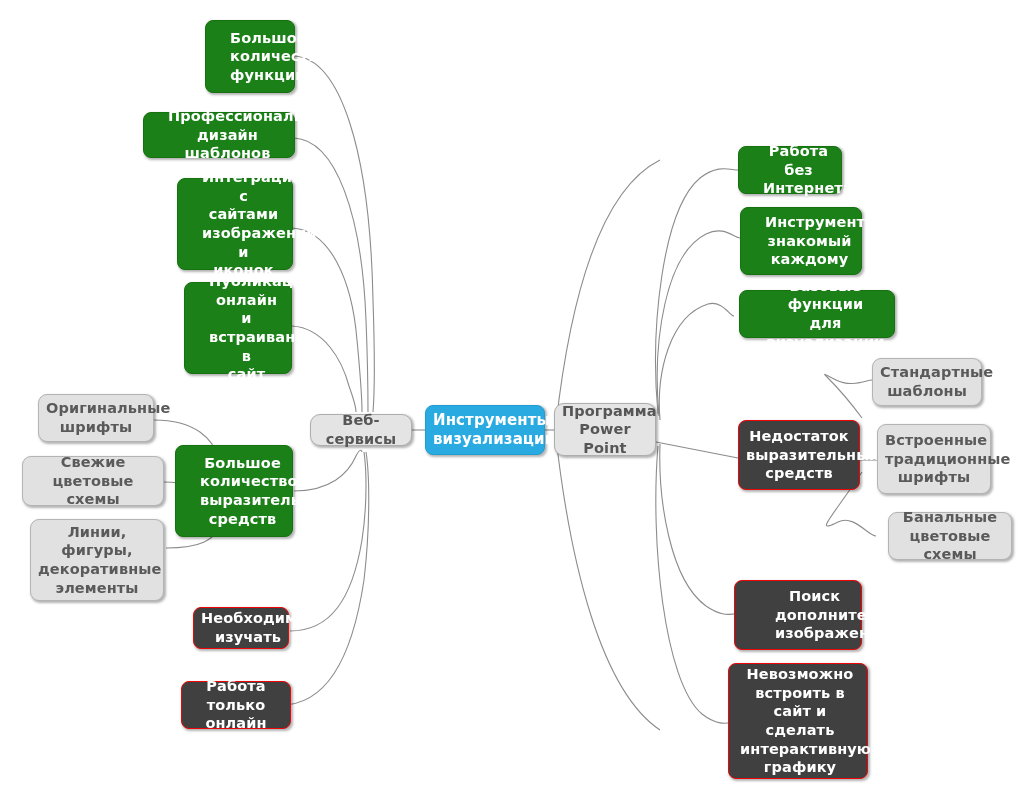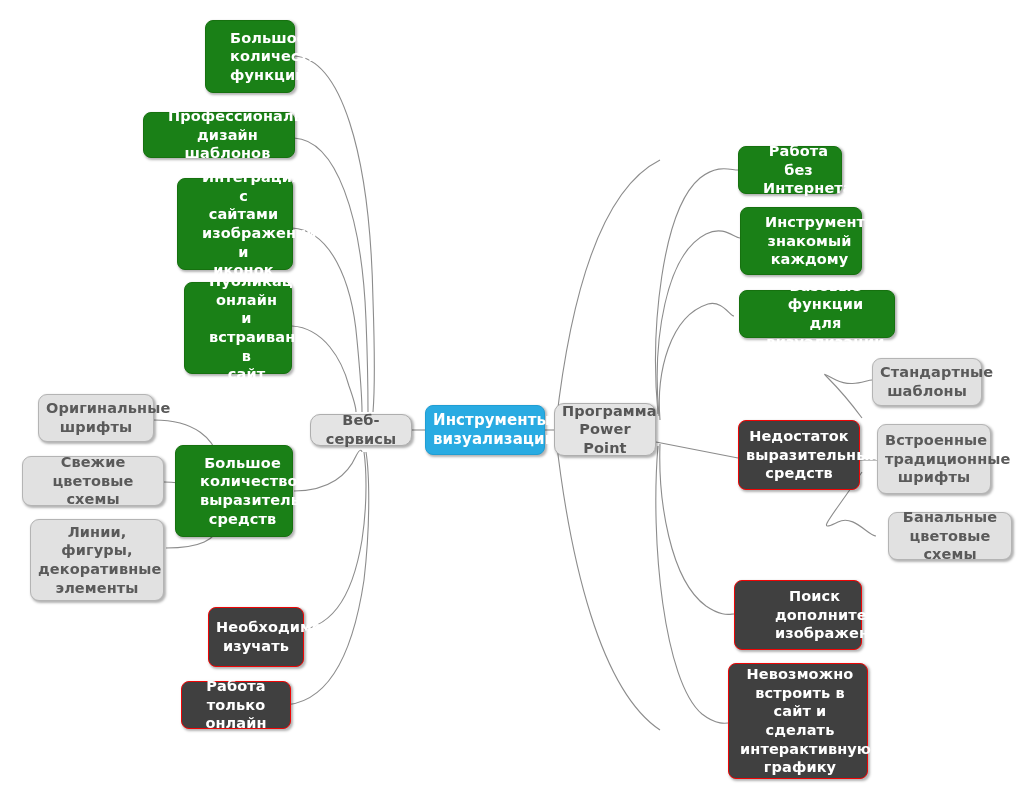--- a/index.html
+++ b/index.html
@@ -179,21 +179,21 @@
     <span class="txt">Свежие цветовые
 схемы</span>
   </div>
 
   <div class="node n-grey" style="left:30px; top:519px; width:134px; height:82px;">
     <span class="txt">Линии, фигуры,
 декоративные
 элементы</span>
   </div>
 
-  <div class="node n-red" style="left:208px; top:607px; width:96px; height:60px;">
+  <div class="node n-red" style="left:193px; top:607px; width:96px; height:42px;text-align:right;">
     <span class="txt">Необходимо
 изучать</span>
   </div>
 
   <div class="node n-red" style="left:181px; top:681px; width:110px; height:48px;">
     <span class="txt">Работа только
 онлайн</span>
   </div>
 
   <div class="node n-green" style="left:738px; top:146px; width:104px; height:48px;">

